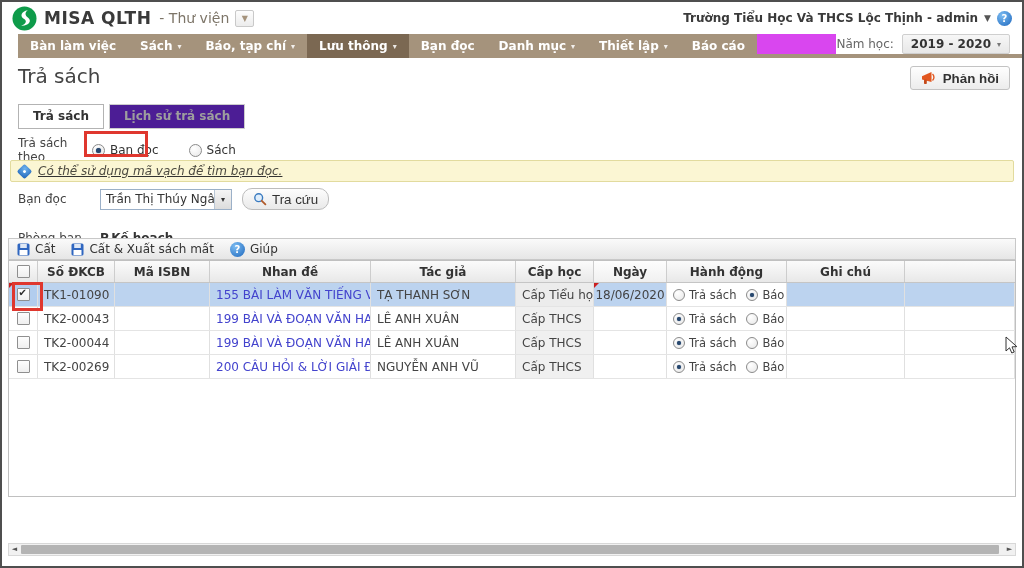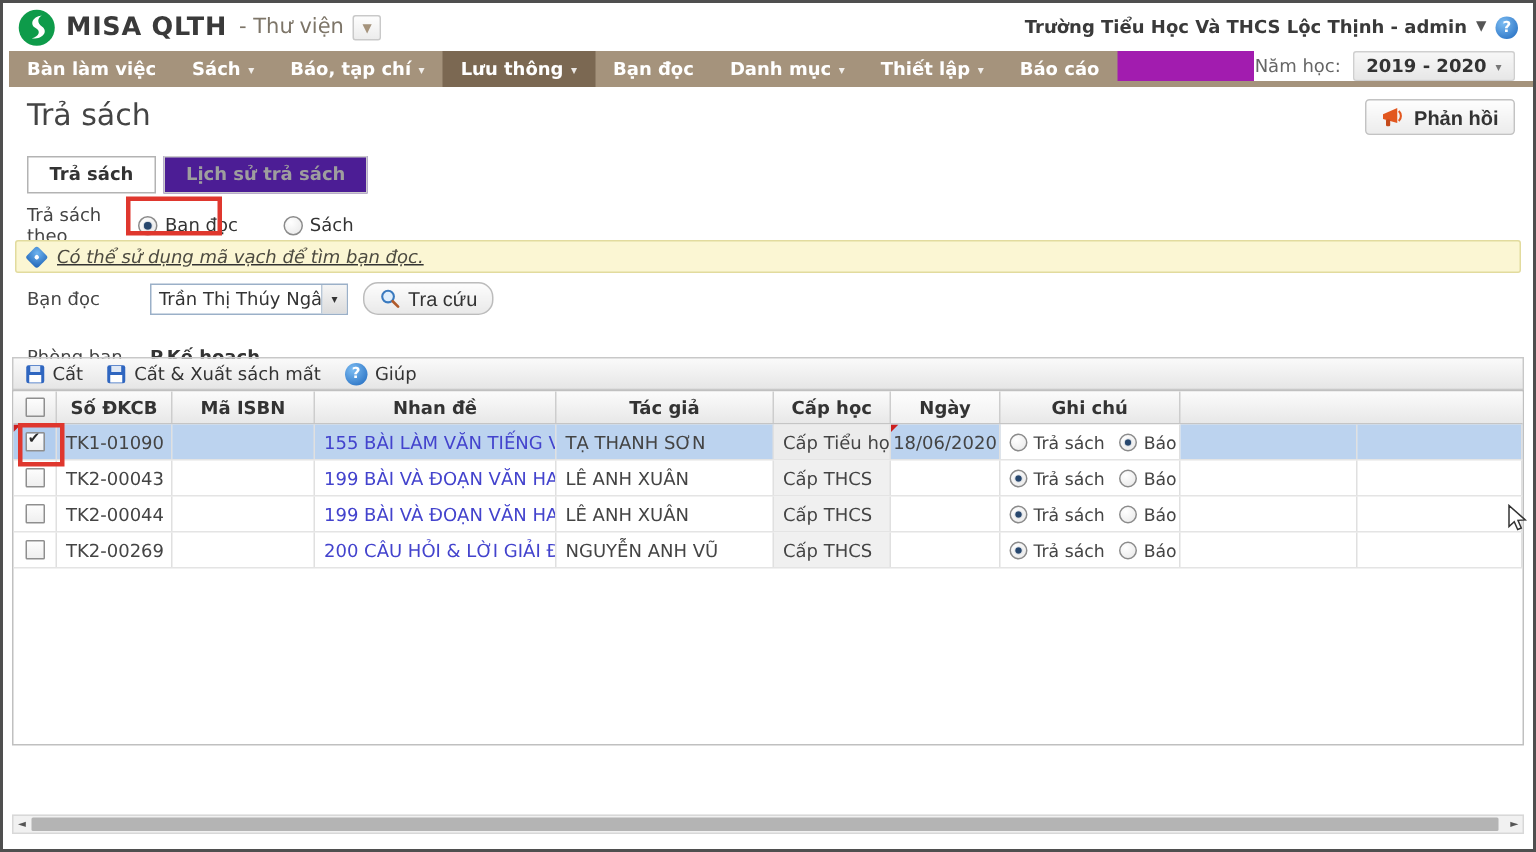--- a/index.html
+++ b/index.html
@@ -12,21 +12,21 @@
   .logo { width:25px; height:25px; margin-right:7px; }
   .brand { font-size:17px; font-weight:bold; color:#3a3a3a; letter-spacing:.5px; }
   .module { font-size:14px; color:#7d7568; margin-left:8px; }
   .mod-dd { width:19px; height:17px; margin-left:6px; border:1px solid #c9c9c9; background:linear-gradient(#fdfdfd,#ececec); border-radius:2px; font-size:8px; color:#a5937c; text-align:center; line-height:16px; cursor:pointer; }
   .top-right { margin-left:auto; display:flex; align-items:center; gap:6px; }
   .account { font-weight:bold; font-size:12px; color:#3a3a3a; }
   .caret { font-size:9px; color:#555; }
   .help-ic { width:15px; height:15px; border-radius:50%; background:radial-gradient(circle at 35% 30%, #7cbcf2, #1d67bd); color:#fff; font-size:10px; font-weight:bold; text-align:center; line-height:15px; }
 
   
-  .navrow { position:absolute; left:4px; top:32px; right:0; height:24px; background:#a21caf; border-bottom:4px solid #a5937c; display:flex; }
+  .navrow { position:absolute; left:16px; top:32px; right:0; height:24px; background:#d946ef; border-bottom:4px solid #a5937c; display:flex; }
   .navbar { display:flex; background:#a5937c; height:24px; }
   .nav-item { display:flex; align-items:center; gap:5px; padding:0 12px; color:#fff; font-weight:bold; font-size:12px; white-space:nowrap; cursor:pointer; }
   .nav-item.active { background:#7b6852; }
   .nav-chev { font-size:8px; color:rgba(255,255,255,.85); }
   .year-area { margin-left:auto; display:flex; align-items:center; gap:8px; padding-right:12px; background:#fff; }
   .year-label { color:#666; }
   .year-select { background:linear-gradient(#f7f7f7,#e7e7e7); border:1px solid #cfcfcf; border-radius:2px; padding:2px 8px; font-weight:bold; color:#333; cursor:pointer; display:flex; align-items:center; gap:6px; }
   .year-select .caret { font-size:8px; color:#777; }
 
   
@@ -242,20 +242,21 @@
     <div class="g-row g-head">
       <div class="g-cell cell-center">
           <span class="checkbox"></span>
         </div>
       <div class="g-cell">Số ĐKCB</div>
       <div class="g-cell">Mã ISBN</div>
       <div class="g-cell">Nhan đề</div>
       <div class="g-cell">Tác giả</div>
       <div class="g-cell">Cấp học</div>
       <div class="g-cell lighter">Ngày</div>
+      <div class="g-cell">Hành động</div>
       <div class="g-cell">Ghi chú</div>
     </div>
 
     <div class="g-body">
 
       <div class="g-row selected">
         <div class="g-cell cell-center cell-check red-corner">
             <span class="checkbox checked"></span>
           </div>
         <div class="g-cell">TK1-01090</div>

